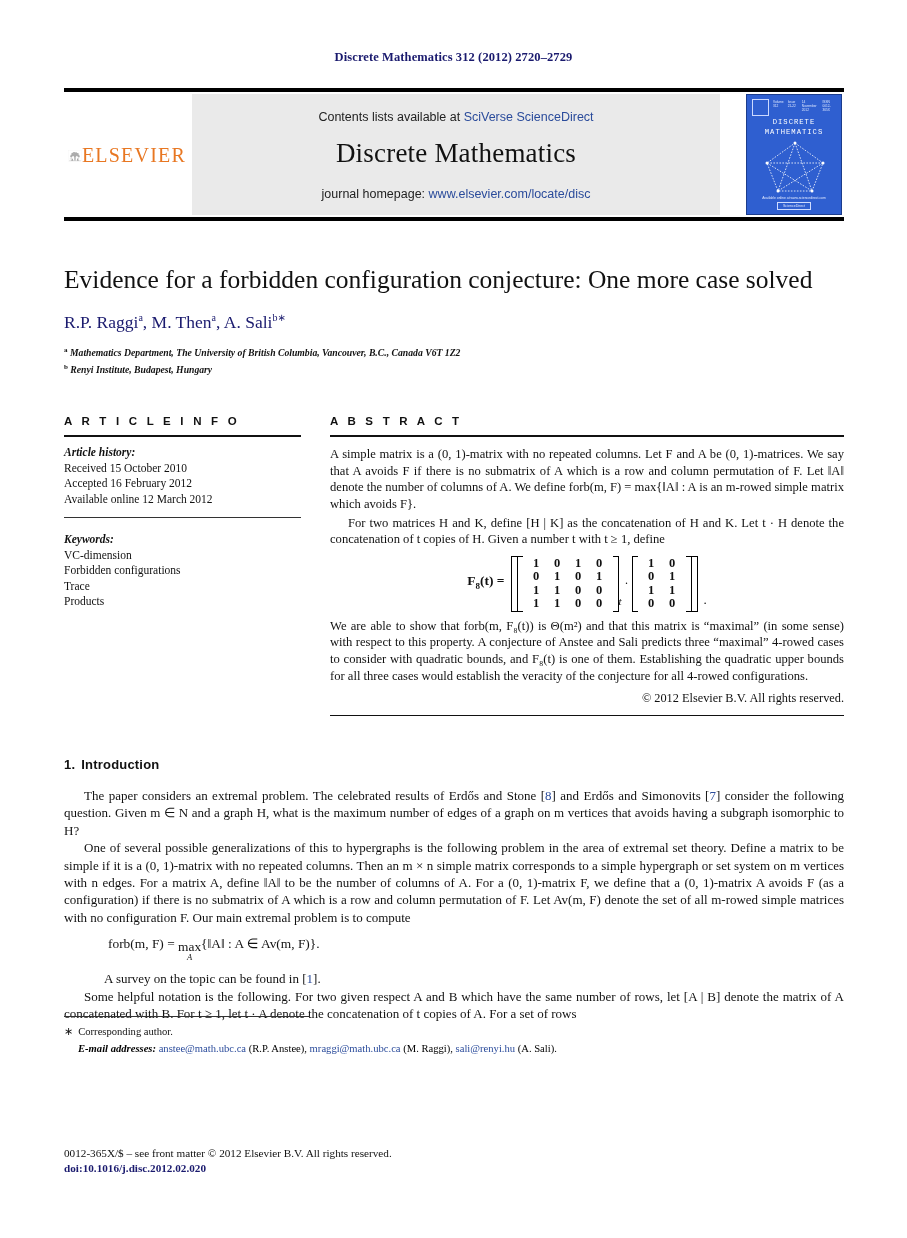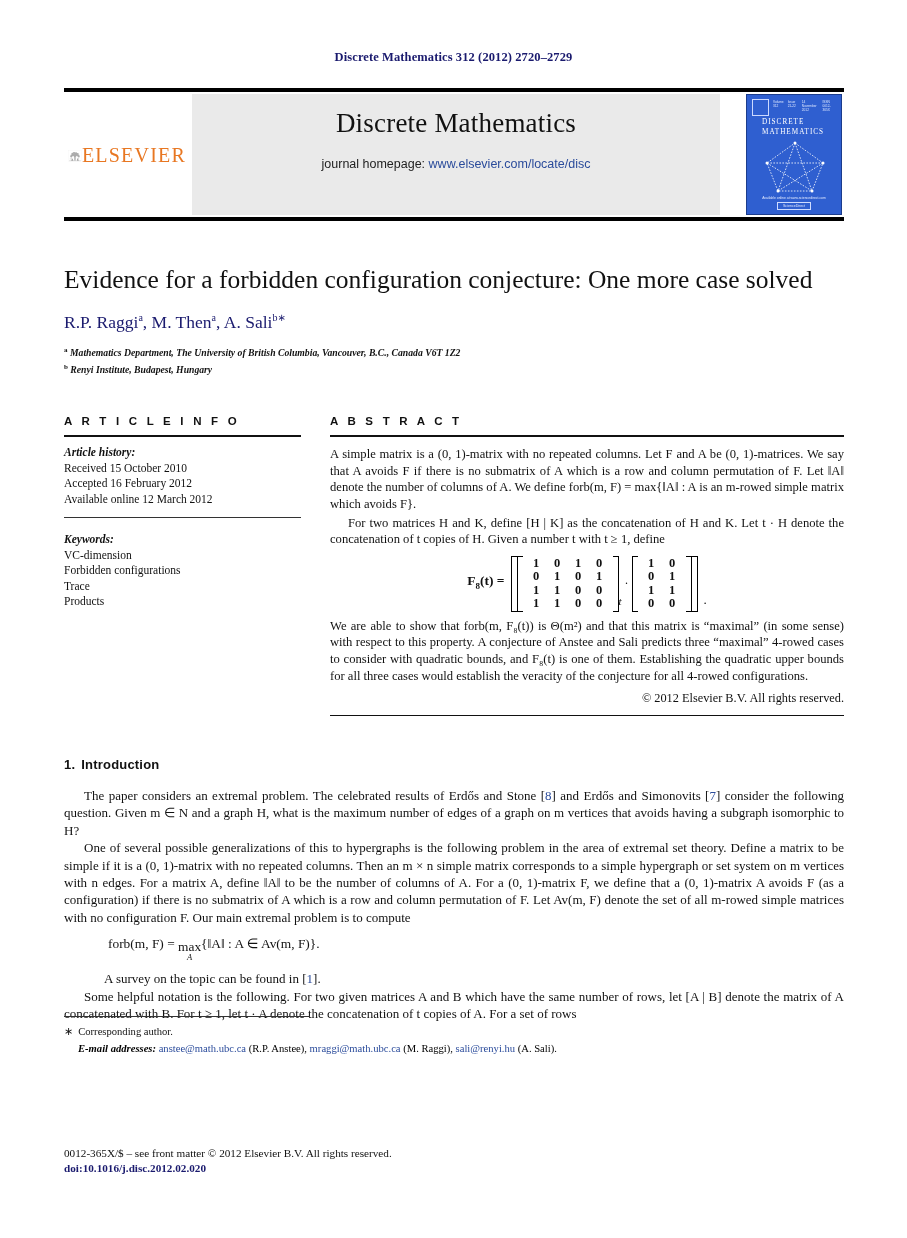--- a/index.html
+++ b/index.html
@@ -134,27 +134,26 @@
   }
   .cover-box {
     position: absolute;
     left: 5px; top: 4px;
     width: 15px; height: 15px;
     border: 0.8px solid #ccd9ff;
   }
   .cover-title {
     position: absolute;
     left: 0; right: 0; top: 22px;
-    text-align: left;
+    text-align: center;
     color: #ffffff;
-    font-family: Liberation Serif, serif;
+    font-family: Liberation Mono, monospace;
     font-size: 7.2px;
     letter-spacing: 1px;
     line-height: 10px;
-    padding-left: 15px;
   }
   .cover-graph {
     position: absolute;
     left: 16px; top: 44px;
     width: 64px; height: 56px;
   }
   .cover-footer {
     position: absolute;
     left: 0; right: 0; bottom: 4px;
     text-align: center;
@@ -479,20 +478,23 @@
         <path d="M8 79 L96 79" stroke="#4a4a4a" stroke-width="1.2"></path>
         <g fill="#9a9a9a">
           <ellipse cx="30" cy="74" rx="7" ry="4.5"></ellipse>
           <ellipse cx="76" cy="74" rx="6" ry="4"></ellipse>
         </g>
       </svg>
       <div class="elsevier-word">ELSEVIER</div>
     </div>
 
     <div class="masthead-center">
+      <div class="contents-line">
+        <span>Contents lists available at </span><span class="link">SciVerse ScienceDirect</span>
+      </div>
       <div class="journal-title">Discrete Mathematics</div>
       <div class="homepage-line">
         <span>journal homepage: </span><span class="link">www.elsevier.com/locate/disc</span>
       </div>
     </div>
 
     <div class="cover-thumb">
       <div class="cover-box"></div>
       <div class="cover-topbar">
         <span style="margin-left:20px">Volume 312</span>
@@ -636,21 +638,21 @@
       <div class="eq-display">
         <span>forb(m, F) =</span>
         <span class="maxsub">
             <span class="m">max</span>
             <span class="s">A</span>
           </span><span>{‖A‖ : A ∈ Av(m, F)}.</span>
       </div>
 
       <p class="noindent"><span>A survey on the topic can be found in [</span><span class="cite">1</span><span>].</span></p>
 
-      <p>Some helpful notation is the following. For two given matrices A and B which have the same number of rows, let [A | B] denote the matrix of A concatenated with B. For t ≥ 1, let t · A denote the concatenation of t copies of A. For a set of rows</p>
+      <p>Some helpful notation is the following. For two given respect A and B which have the same number of rows, let [A | B] denote the matrix of A concatenated with B. For t ≥ 1, let t · A denote the concatenation of t copies of A. For a set of rows</p>
     </div>
   </div>
 
   <div class="footnotes">
     <div class="fn-rule"></div>
     <div class="fn-line">
       <span class="fn-star">∗</span><span>Corresponding author.</span>
     </div>
     <div class="fn-emails">
       <span class="lbl">E-mail addresses:</span>

